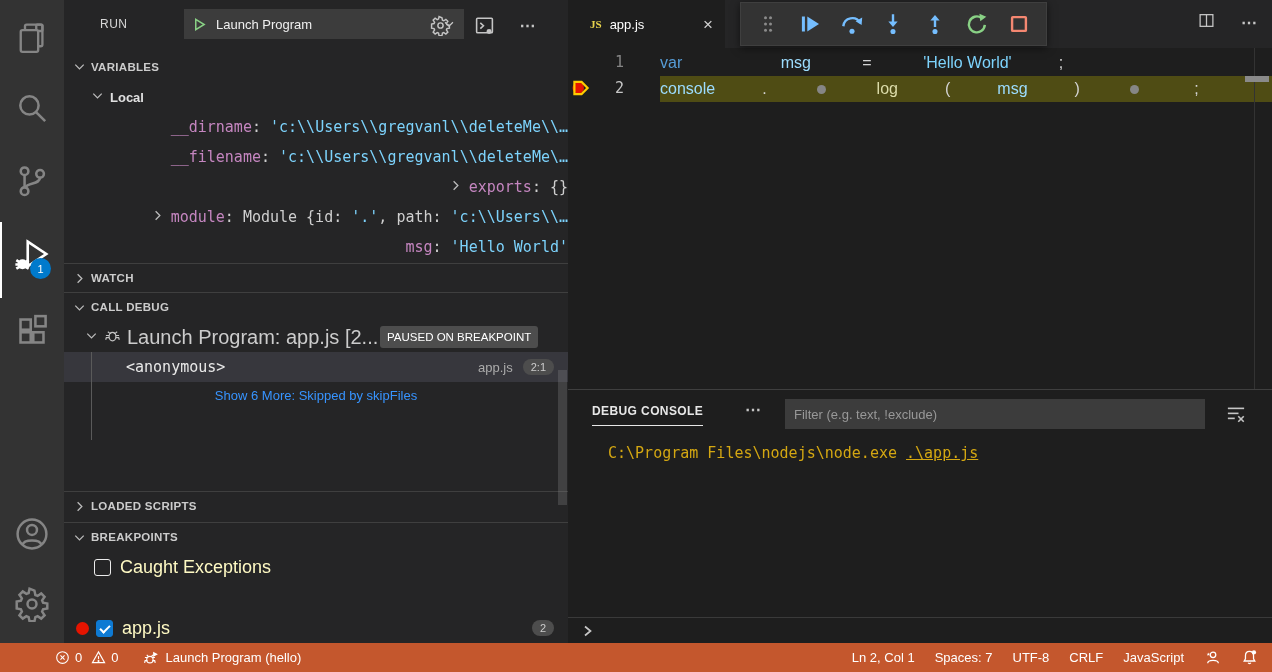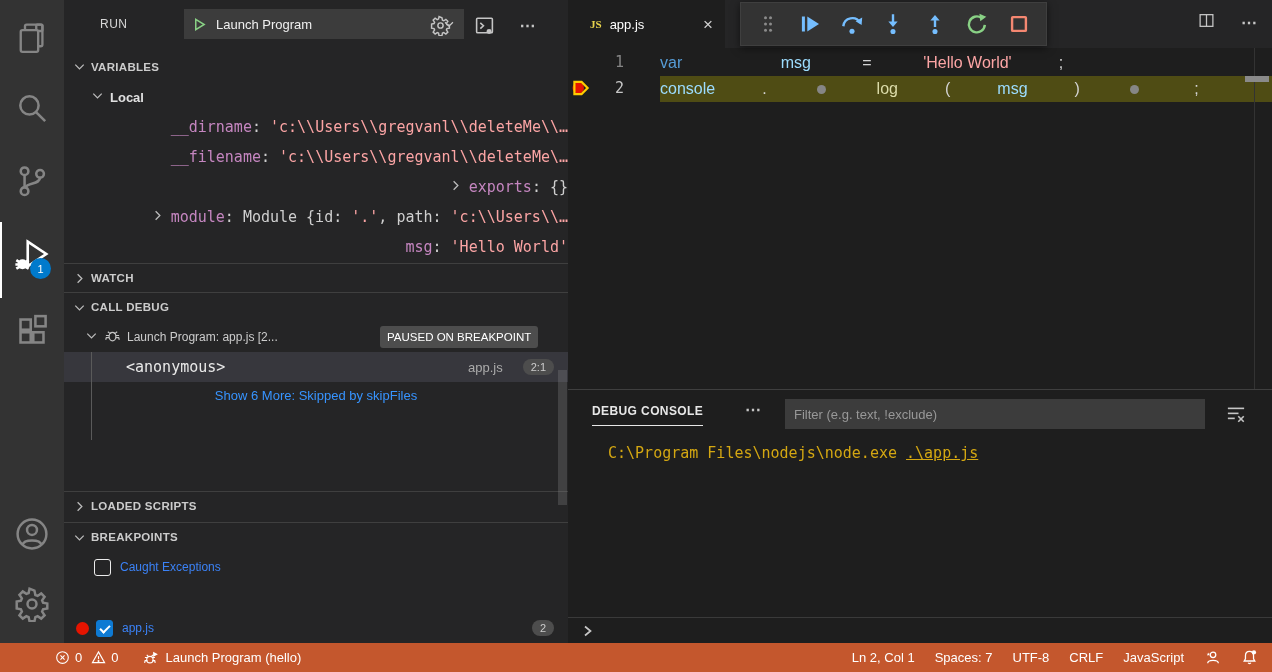--- a/index.html
+++ b/index.html
@@ -26,38 +26,38 @@
   .dots { color:#c5c5c5; font-size:16px; letter-spacing:1px; font-weight:bold; }
 
   .section-h { position:absolute; left:0; width:504px; height:29px; border-top:1px solid #3f3f3f;
     display:flex; align-items:center; }
   .section-h .chev { margin-left:8px; }
   .section-h .s-lbl { margin-left:4px; font-size:11.5px; font-weight:bold; letter-spacing:.3px; color:#cccccc; }
   .no-border { border-top:none; }
 
   .row { position:absolute; left:0; width:504px; height:30px; display:flex; align-items:center; }
   .mono { font-family:"DejaVu Sans Mono", monospace;justify-content:flex-end; }
-  .tk-name { color:#c586c0; } .tk-punct { color:#cfcfcf; } .tk-string { color:#fca5a5; }
+  .tk-name { color:#c586c0; } .tk-punct { color:#cfcfcf; } .tk-string { color:#7dd3fc; }
   .tk-kw { color:#569cd6; } .tk-var { color:#9cdcfe; } .tk-pln { color:#d4d4d4; } .tk-fn { color:#dcdcaa; }
   .var-row { font-size:15px; }
   .scope-lbl { font-weight:bold; font-size:13px; color:#e0e0e0; }
 
-  .cs-session { font-size:12px; color:#cccccc; }
+  .cs-session { font-size:20px; color:#cccccc; }
   .badge-paused { position:absolute; left:316px; top:4px; height:22px; padding:0 7px; background:#4d4d4d;
     border-radius:3px; color:#ffffff; font-size:11.5px; display:flex; align-items:center; white-space:nowrap; }
   .cs-frame { background:#37373d; }
   .pill { background:#4d4d4d; border-radius:11px; padding:2px 8px; font-size:11px; color:#cccccc; }
   .cs-link { color:#3794ff; font-size:13px; }
   .guide { position:absolute; left:27px; top:352px; width:1px; height:88px; background:#5a5a5a; }
 
   .cb { width:17px; height:17px; border:1.6px solid #ececec; border-radius:3px; position:relative; background:transparent; }
   .cb.checked { background:#0e7ad3; border-color:#0e7ad3; }
   .cb.checked::after { content:""; position:absolute; left:3px; top:4px; width:8px; height:4px;
     border-left:2px solid #fff; border-bottom:2px solid #fff; transform:rotate(-45deg); }
-  .bp-lbl { font-size:12px; color:#3b82f6; margin-left:9px; }
+  .bp-lbl { font-size:18px; color:#fef9c3; margin-left:9px; }
   .bp-dot { width:13px; height:13px; border-radius:50%; background:#e51400; }
   .side-scroll { position:absolute; left:494px; top:370px; width:9px; height:135px; background:rgba(140,140,140,.28); }
 
   
   #main { left:568px; top:0; width:704px; height:643px; background:#1e1e1e; }
   #tabbar { position:absolute; left:0; top:0; width:704px; height:48px; background:#252526; }
   .tab { position:absolute; left:0; top:0; width:157px; height:48px; background:#1e1e1e;
     display:flex; align-items:center; padding:0 12px 0 22px; }
   .js-badge { font-size:11px; font-weight:bold; color:#e8d44d; font-family:Liberation Serif, serif; }
   .tab-title { font-size:13px; color:#ffffff; margin-left:8px; flex:1; }
@@ -274,21 +274,21 @@
             <path d="M5.6 6.5 c0.5 -1.8 4.3 -1.8 4.8 0"></path>
           <path d="M4.8 8 H1.8 M4.8 10 H2.2 l-0.6 2 M5.6 6 L3.6 4.4 M11.2 8 H14.2 M11.2 10 h2.6 l0.6 2 M10.4 6 L12.4 4.4"></path>
         </svg>
       </span>
       <span class="cs-session" style="margin-left:6px; white-space:nowrap">Launch Program: app.js [2...</span>
       <span class="badge-paused">PAUSED ON BREAKPOINT</span>
     </div>
     <div class="row cs-frame" style="top:352px">
       <span class="mono" style="margin-left:62px; font-size:15px; color:#e8e8e8">&lt;anonymous&gt;</span>
       <span style="margin-left:auto; color:#ababab; font-size:13px">app.js</span>
-      <span class="pill" style="margin:0 14px 0 20px">2:1</span>
+      <span class="pill" style="margin:0 14px 0 10px">2:1</span>
     </div>
     <div class="row" style="top:382px; height:26px; justify-content:center">
       <span class="cs-link">Show 6 More: Skipped by skipFiles</span>
     </div>
     <div class="guide"></div>
 
     <div class="section-h" style="top:491px">
       <span class="chev">
           <svg width="15" height="15" viewBox="0 0 16 16" fill="none" stroke="#bbbbbb" stroke-width="1.4">
             <path d="M6 3.5 L10.5 8 L6 12.5"></path>

